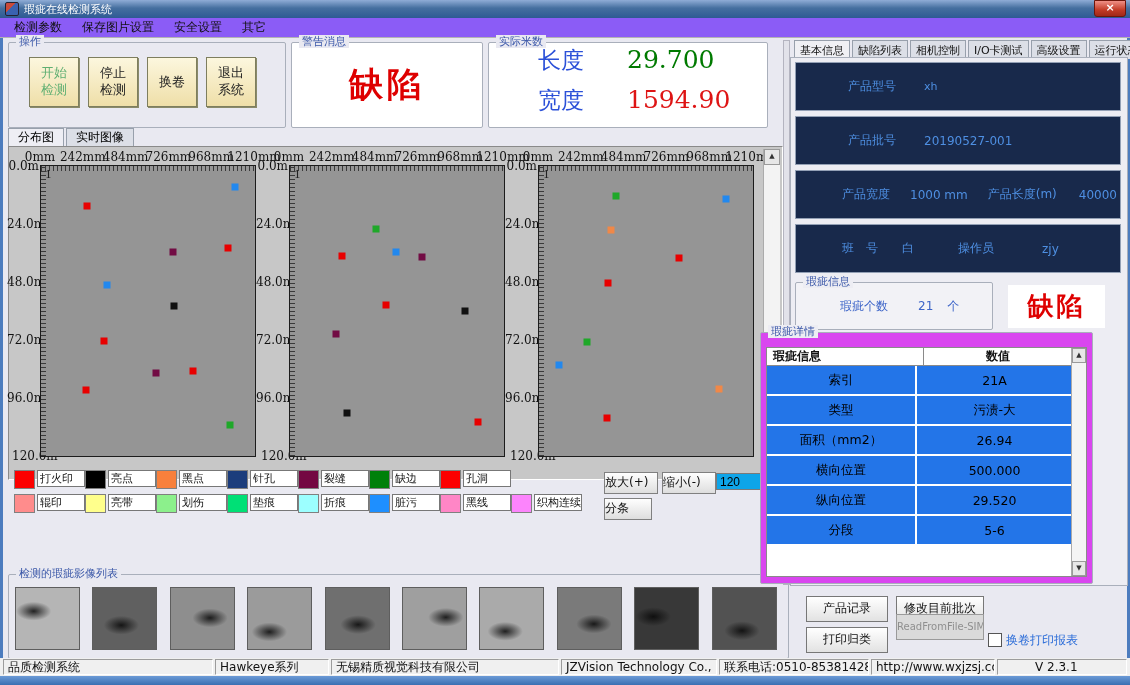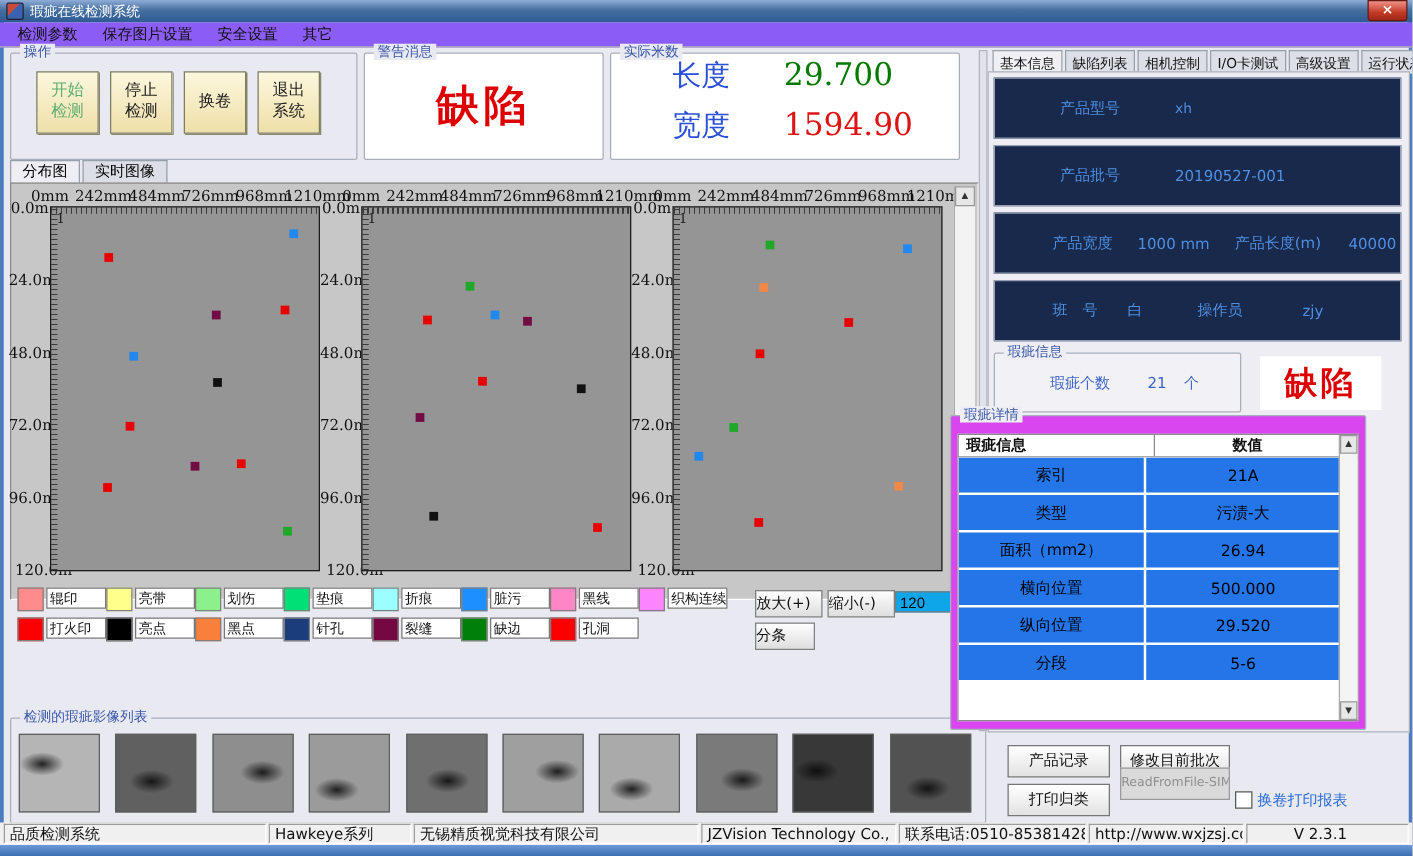--- a/index.html
+++ b/index.html
@@ -70,21 +70,21 @@
   .zc-unit{position:absolute;left:766px;top:476px;font-size:12px;color:#111;}
   
   .thumb{position:absolute;top:12px;width:63px;height:61px;border:1px solid #5E5E5E;}
   
   .rtabs{position:absolute;left:794px;top:40px;display:flex;font-size:11px;color:#111;}
   .rtab{padding:2px 5px 1px;border:1px solid #98A0AC;border-bottom:none;background:#DCDFE7;margin-right:2px;white-space:nowrap;}
   .rtab.active{background:#F0F0F4;}
   .rpanel{position:absolute;left:790px;top:57px;width:336px;height:527px;border:1px solid #A9AFBB;background:#EDEDF3;}
   .info-row{position:absolute;left:4px;width:326px;height:49px;background:#18294B;border:1px solid #93A0B5;
     color:#4E8FE2;font-size:12px;display:flex;align-items:center;padding-left:52px;box-sizing:border-box;}
-  .iv{margin-left:44px;} .il2{margin-left:20px;} 
+  .iv{margin-left:28px;} .il2{margin-left:20px;} 
   .vdivider{position:absolute;left:783px;top:40px;width:5px;height:543px;background:#E2E2EA;border:1px solid #B4B4C0;}
   .di-content{display:flex;align-items:center;height:100%;padding-left:44px;color:#3C64C8;font-size:12px;}
   .alert-box{position:absolute;left:1008px;top:285px;width:97px;height:43px;background:#FFF;display:flex;align-items:center;justify-content:center;
     font-size:26px;font-weight:bold;color:#DE0000;letter-spacing:3px;}
   
   .dtable{position:absolute;left:5px;top:14px;right:5px;bottom:6px;border:1px solid #8A8A8A;background:#FFF;}
   .dhead{display:flex;height:17px;border-bottom:1px solid #8A8A8A;font-size:12px;font-weight:bold;color:#111;}
   .dh1{width:150px;padding-left:6px;border-right:1px solid #8A8A8A;line-height:16px;}
   .dh2{flex:1;text-align:center;line-height:16px;}
   .drows{position:absolute;left:0;right:14px;top:18px;bottom:0;background:#FFF;overflow:hidden;}
@@ -243,20 +243,50 @@
     <div class="vscroll">
       <div class="sb-btn">▲</div>
       <div class="sb-thumb"></div>
       <div class="sb-btn bottom">▼</div>
     </div>
   </div>
 
   <div class="legend" id="legend">
       <div class="leg-row">
         <div class="leg-item">
+          <div class="leg-sw" style="background: rgb(252, 0, 0);"></div>
+          <div class="leg-box">打火印</div>
+        </div>
+        <div class="leg-item">
+          <div class="leg-sw" style="background: rgb(0, 0, 0);"></div>
+          <div class="leg-box">亮点</div>
+        </div>
+        <div class="leg-item">
+          <div class="leg-sw" style="background: rgb(248, 128, 60);"></div>
+          <div class="leg-box">黑点</div>
+        </div>
+        <div class="leg-item">
+          <div class="leg-sw" style="background: rgb(28, 61, 124);"></div>
+          <div class="leg-box">针孔</div>
+        </div>
+        <div class="leg-item">
+          <div class="leg-sw" style="background: rgb(116, 8, 66);"></div>
+          <div class="leg-box">裂缝</div>
+        </div>
+        <div class="leg-item">
+          <div class="leg-sw" style="background: rgb(0, 128, 10);"></div>
+          <div class="leg-box">缺边</div>
+        </div>
+        <div class="leg-item">
+          <div class="leg-sw" style="background: rgb(252, 0, 0);"></div>
+          <div class="leg-box">孔洞</div>
+        </div>
+      </div>
+      <div class="leg-row">
+        <div class="leg-item">
           <div class="leg-sw" style="background: rgb(255, 140, 140);"></div>
           <div class="leg-box">辊印</div>
         </div>
         <div class="leg-item">
           <div class="leg-sw" style="background: rgb(255, 255, 140);"></div>
           <div class="leg-box">亮带</div>
         </div>
         <div class="leg-item">
           <div class="leg-sw" style="background: rgb(140, 240, 140);"></div>
           <div class="leg-box">划伤</div>
@@ -273,50 +303,20 @@
           <div class="leg-sw" style="background: rgb(30, 143, 255);"></div>
           <div class="leg-box">脏污</div>
         </div>
         <div class="leg-item">
           <div class="leg-sw" style="background: rgb(255, 134, 198);"></div>
           <div class="leg-box">黑线</div>
         </div>
         <div class="leg-item">
           <div class="leg-sw" style="background: rgb(252, 132, 252);"></div>
           <div class="leg-box">织构连续</div>
-        </div>
-      </div>
-      <div class="leg-row">
-        <div class="leg-item">
-          <div class="leg-sw" style="background: rgb(252, 0, 0);"></div>
-          <div class="leg-box">打火印</div>
-        </div>
-        <div class="leg-item">
-          <div class="leg-sw" style="background: rgb(0, 0, 0);"></div>
-          <div class="leg-box">亮点</div>
-        </div>
-        <div class="leg-item">
-          <div class="leg-sw" style="background: rgb(248, 128, 60);"></div>
-          <div class="leg-box">黑点</div>
-        </div>
-        <div class="leg-item">
-          <div class="leg-sw" style="background: rgb(28, 61, 124);"></div>
-          <div class="leg-box">针孔</div>
-        </div>
-        <div class="leg-item">
-          <div class="leg-sw" style="background: rgb(116, 8, 66);"></div>
-          <div class="leg-box">裂缝</div>
-        </div>
-        <div class="leg-item">
-          <div class="leg-sw" style="background: rgb(0, 128, 10);"></div>
-          <div class="leg-box">缺边</div>
-        </div>
-        <div class="leg-item">
-          <div class="leg-sw" style="background: rgb(252, 0, 0);"></div>
-          <div class="leg-box">孔洞</div>
         </div>
       </div>
     </div>
 
   <div class="zc-btn" style="left:604px;top:472px;">放大(+)</div>
   <div class="zc-btn" style="left:662px;top:472px;">缩小(-)</div>
   <input class="zc-input" value="120" style="">
   <span class="zc-unit">米</span>
   <div class="zc-btn" style="left:604px;top:498px;width:46px;">分条</div>
 

